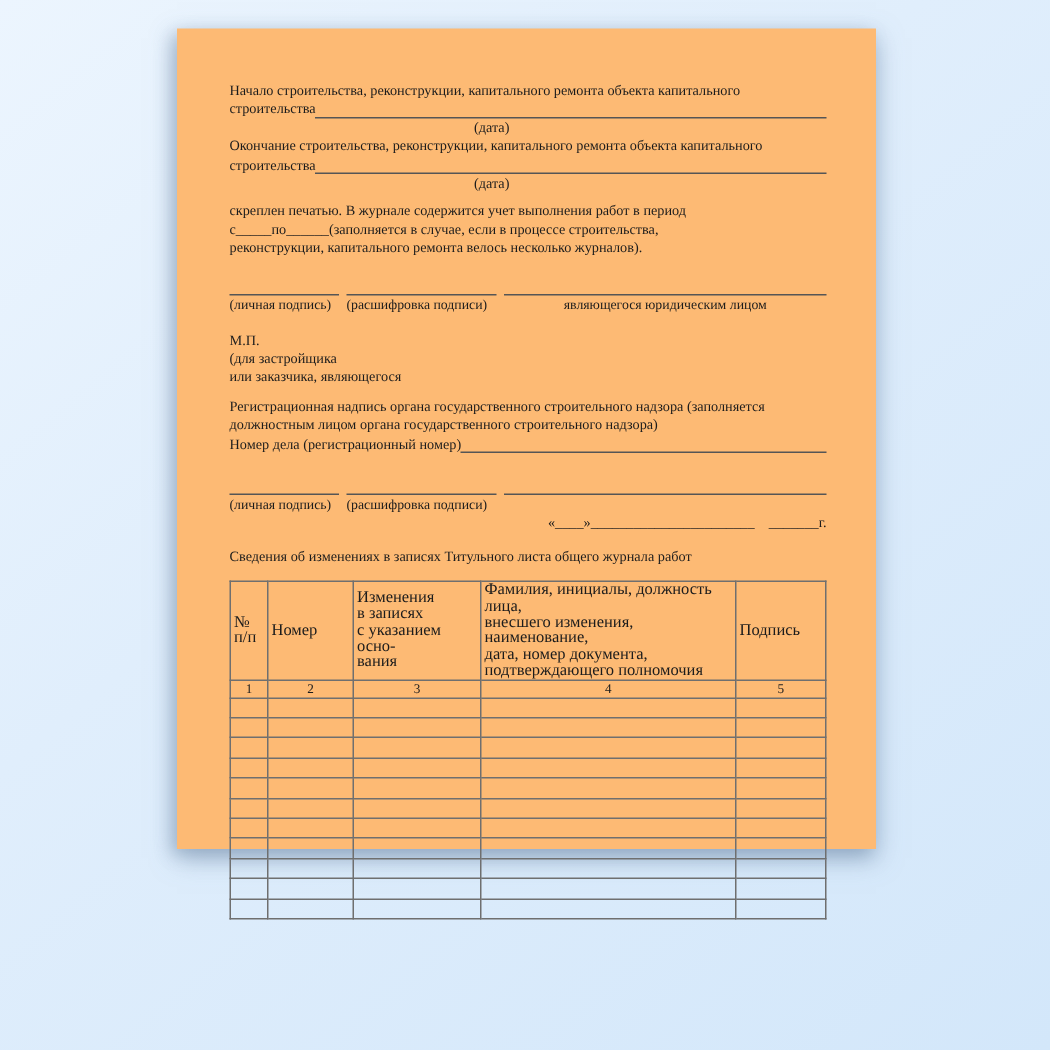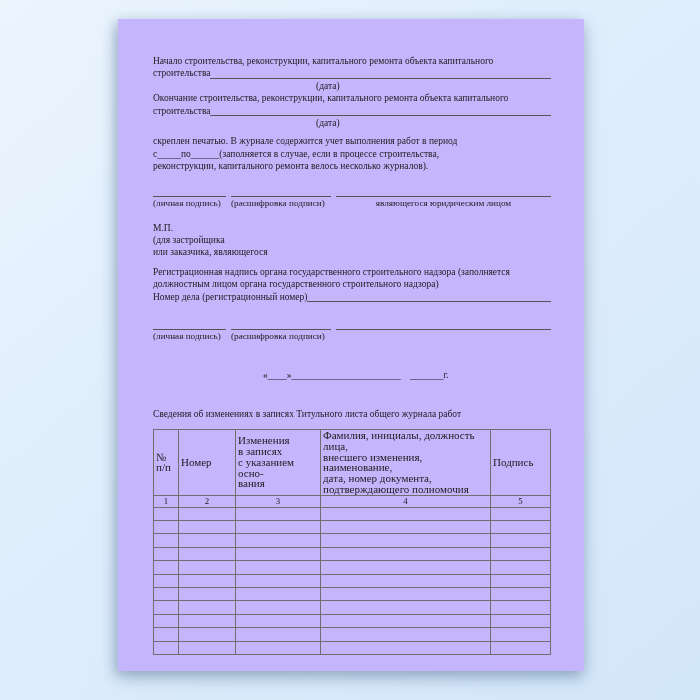--- a/index.html
+++ b/index.html
@@ -3,22 +3,22 @@
 <meta charset="utf-8">
 <style>
   html,body{margin:0;padding:0;}
   body{
     width:700px;height:700px;overflow:hidden;
     background:linear-gradient(140deg,#ecf5fe 0%,#e0eefc 40%,#d3e7fa 100%);
     font-family:"Liberation Serif","DejaVu Serif",serif;
     color:#1c1c1c;
   }
   .page{
-    position:absolute;left:118px;top:19px;width:466px;height:652px;
-    background:#c4b5fd;
+    position:absolute;left:118px;top:19px;width:466px;height:547px;
+    background:#fdba74;
     box-shadow:0 6px 16px rgba(108,134,166,.55),-4px 3px 10px rgba(120,145,175,.35);
   }
   .content{
     padding:36px 33px 0 35px;
     font-size:9.5px;line-height:12.4px;
   }
   p{margin:0;}
   .blankrow{display:flex;align-items:flex-end;}
   .fill{flex:1;border-bottom:1px solid #555;margin-bottom:1px;height:9px;}
   .datecap{margin-left:163px;}
@@ -29,22 +29,22 @@
   .sigrow .c3{flex:1;}
   .lines span{border-bottom:1px solid #555;height:9px;}
   .caps{font-size:9.2px;line-height:12px;}
   .caps .center{text-align:center;}
   .caps .block{display:block;}
   .lines1{margin-top:14px;}
   .seal{margin-top:13px;}
   .regnote{margin-top:7px;}
   .casenum{}
   .lines2{margin-top:17px;}
-  .dateline{margin-top:27px;margin-left:110px;white-space:pre;}
-  .tabletitle{margin-top:26px;}
+  .dateline{margin-top:1px;margin-left:110px;white-space:pre;text-align:right;}
+  .tabletitle{margin-top:10px;}
   table.changes{
     margin-top:9px;border-collapse:collapse;table-layout:fixed;width:397px;
   }
   table.changes th,table.changes td{
     border:1px solid #6f6f6f;padding:0 2px;
   }
   table.changes thead th{
     font-weight:normal;font-size:11px;line-height:10.8px;
     white-space:pre-line;text-align:left;vertical-align:middle;height:56px;
   }

